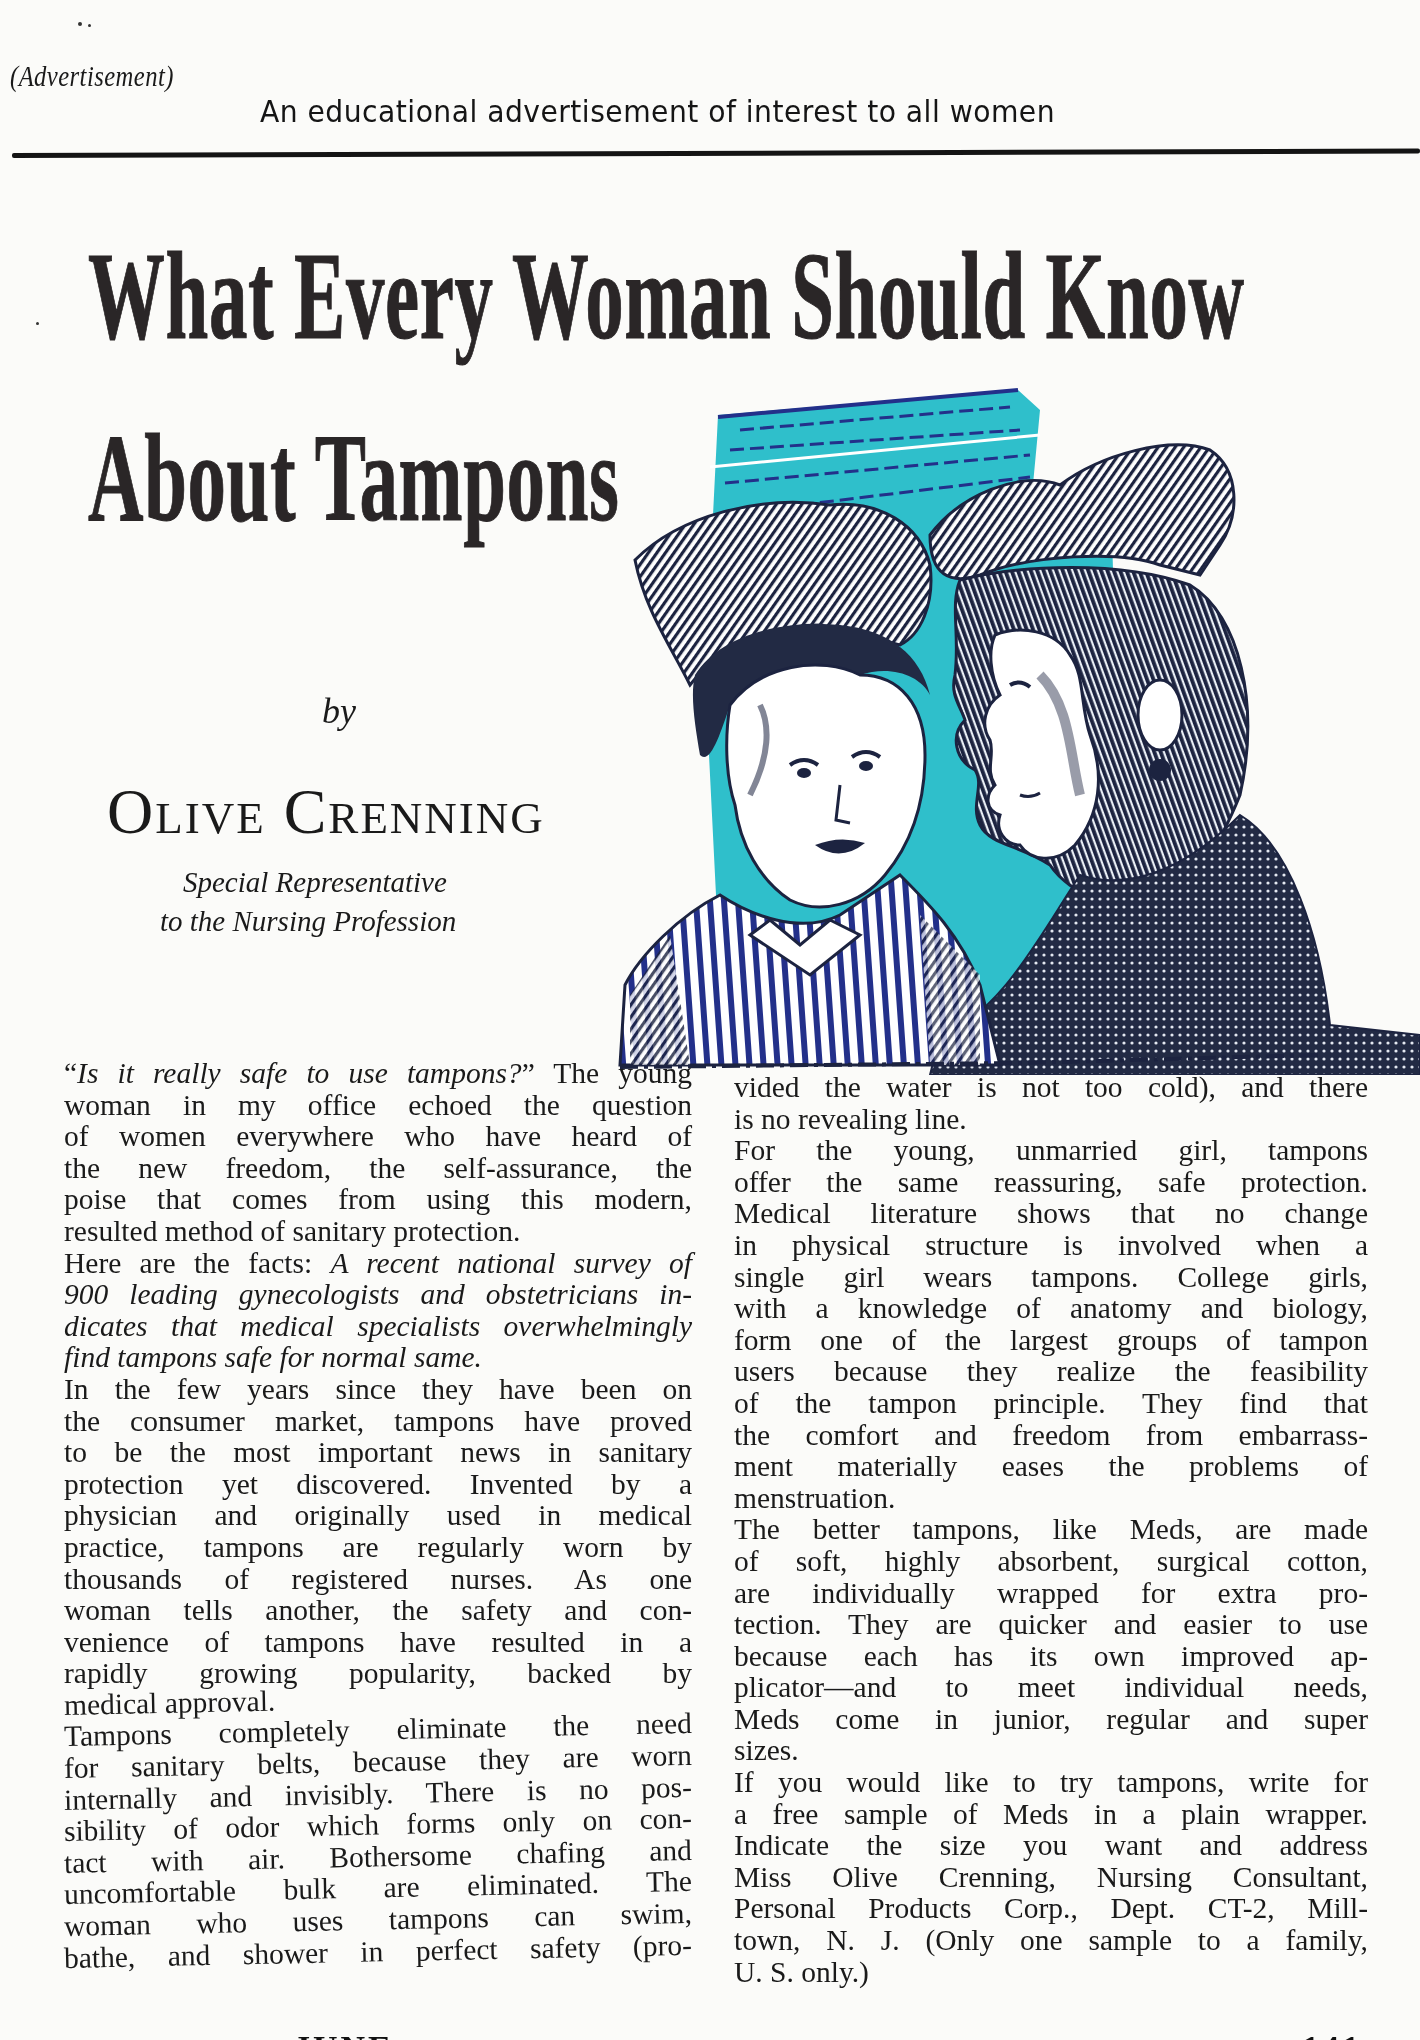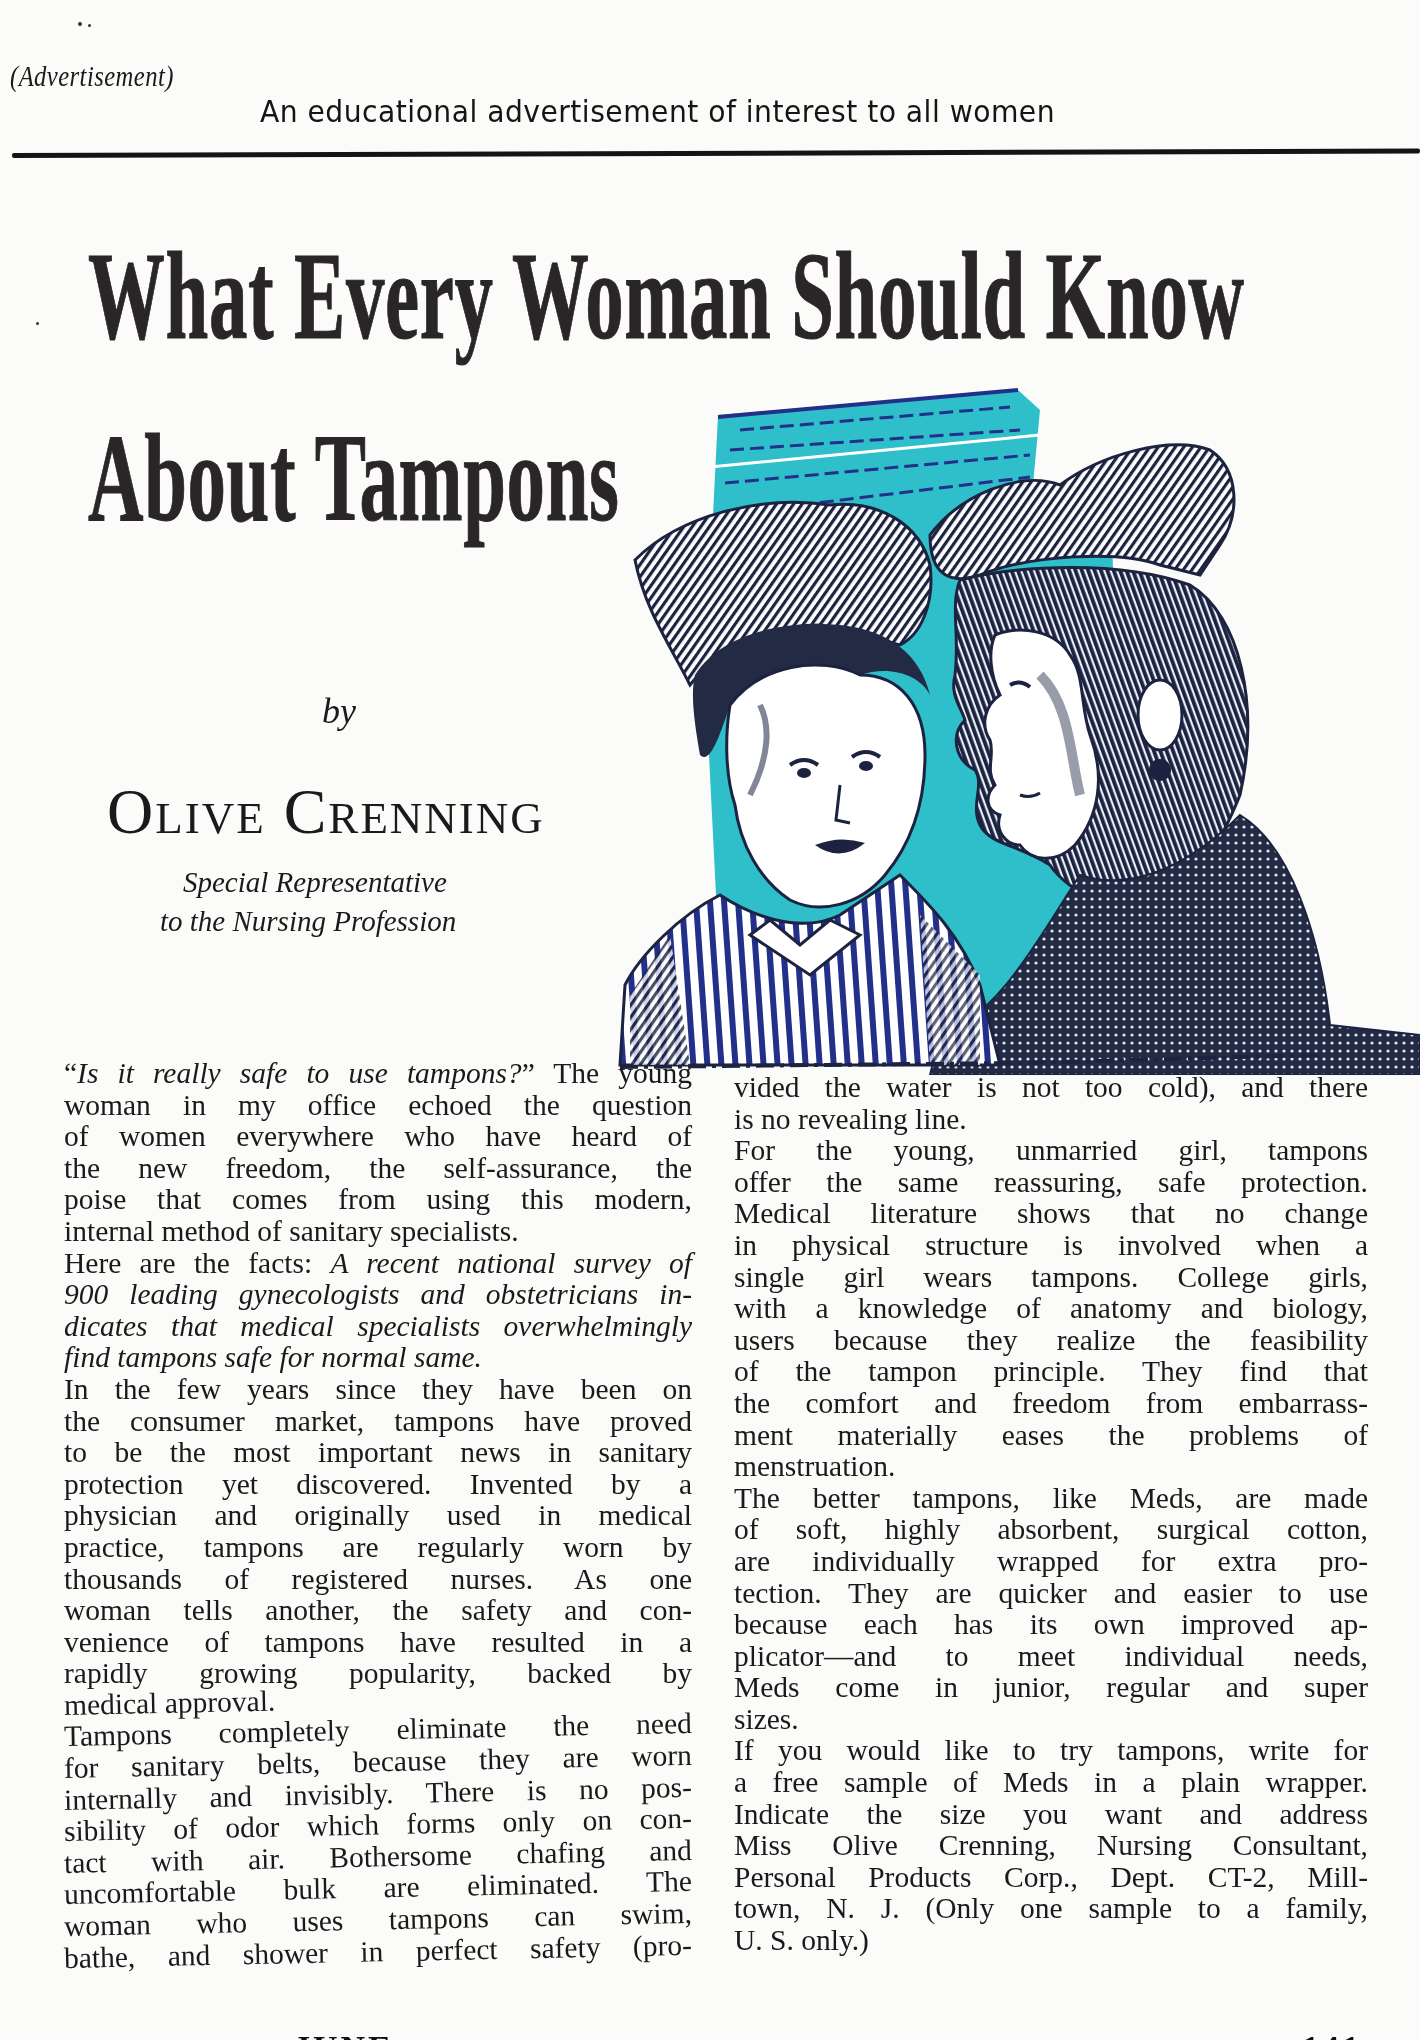--- a/index.html
+++ b/index.html
@@ -152,21 +152,21 @@
 
   <path d="M20,692 L420,688 L720,680" stroke="#1c2340" stroke-width="4" stroke-dasharray="18 6 4 6" fill="none"></path>
 </svg>
 
 <div id="col-1" class="column">
     <span class="line"><span>“</span><span class="it">Is it really safe to use tampons?</span><span>” The young</span></span>
     <span class="line"><span>woman in my office echoed the question</span></span>
     <span class="line"><span>of women everywhere who have heard of</span></span>
     <span class="line"><span>the new freedom, the self-assurance, the</span></span>
     <span class="line"><span>poise that comes from using this modern,</span></span>
-    <span class="line last"><span>internal method of sanitary specialists.</span></span>
+    <span class="line last"><span>resulted method of sanitary protection.</span></span>
     <span class="line"><span>Here are the facts: </span><span class="it">A recent national survey of</span></span>
     <span class="line"><span class="it">900 leading gynecologists and obstetricians in-</span></span>
     <span class="line"><span class="it">dicates that medical specialists overwhelmingly</span></span>
     <span class="line last"><span class="it">find tampons safe for normal same.</span></span>
     <span class="line"><span>In the few years since they have been on</span></span>
     <span class="line"><span>the consumer market, tampons have proved</span></span>
     <span class="line"><span>to be the most important news in sanitary</span></span>
     <span class="line"><span>protection yet discovered. Invented by a</span></span>
     <span class="line"><span>physician and originally used in medical</span></span>
     <span class="line"><span>practice, tampons are regularly worn by</span></span>
@@ -186,20 +186,21 @@
   </div>
 <div id="col-2" class="column">
     <span class="line"><span>vided the water is not too cold), and there</span></span>
     <span class="line last"><span>is no revealing line.</span></span>
     <span class="line"><span>For the young, unmarried girl, tampons</span></span>
     <span class="line"><span>offer the same reassuring, safe protection.</span></span>
     <span class="line"><span>Medical literature shows that no change</span></span>
     <span class="line"><span>in physical structure is involved when a</span></span>
     <span class="line"><span>single girl wears tampons. College girls,</span></span>
     <span class="line"><span>with a knowledge of anatomy and biology,</span></span>
+    <span class="line"><span>form one of the largest groups of tampon</span></span>
     <span class="line"><span>users because they realize the feasibility</span></span>
     <span class="line"><span>of the tampon principle. They find that</span></span>
     <span class="line"><span>the comfort and freedom from embarrass-</span></span>
     <span class="line"><span>ment materially eases the problems of</span></span>
     <span class="line last"><span>menstruation.</span></span>
     <span class="line"><span>The better tampons, like Meds, are made</span></span>
     <span class="line"><span>of soft, highly absorbent, surgical cotton,</span></span>
     <span class="line"><span>are individually wrapped for extra pro-</span></span>
     <span class="line"><span>tection. They are quicker and easier to use</span></span>
     <span class="line"><span>because each has its own improved ap-</span></span>

